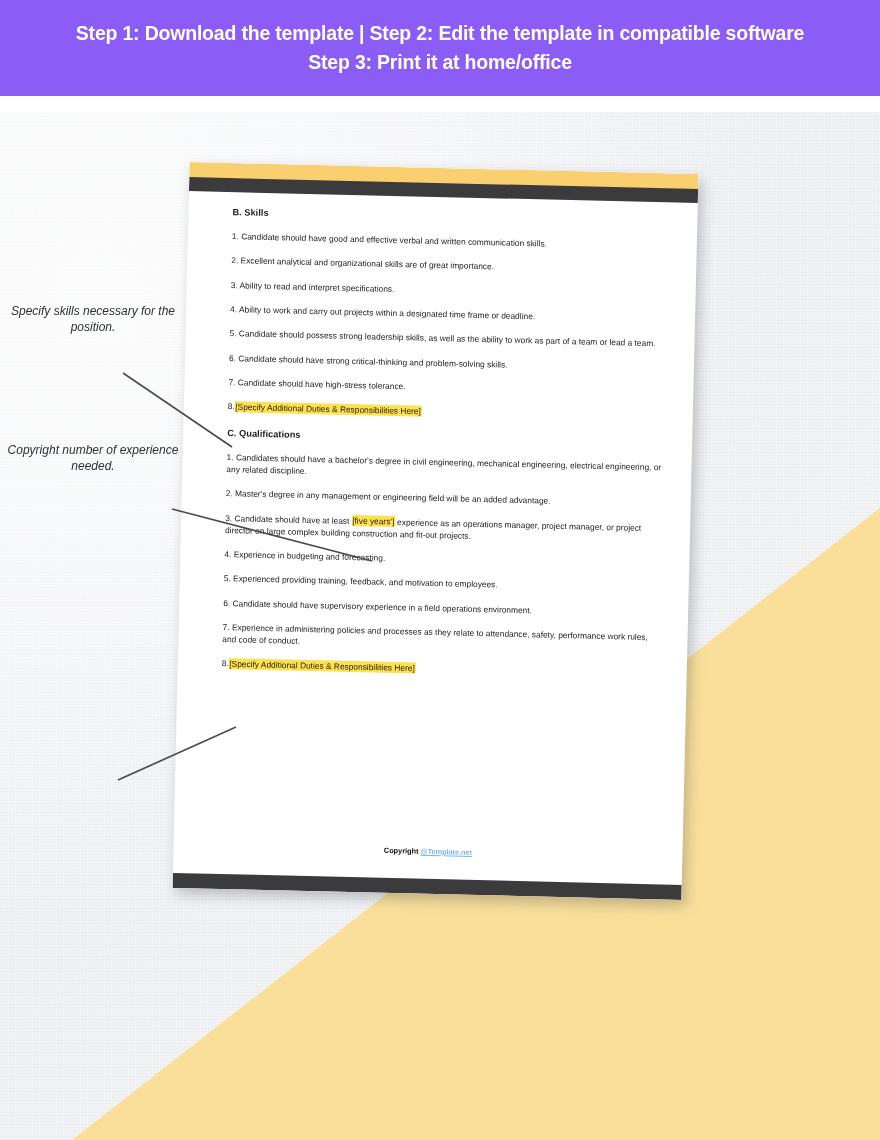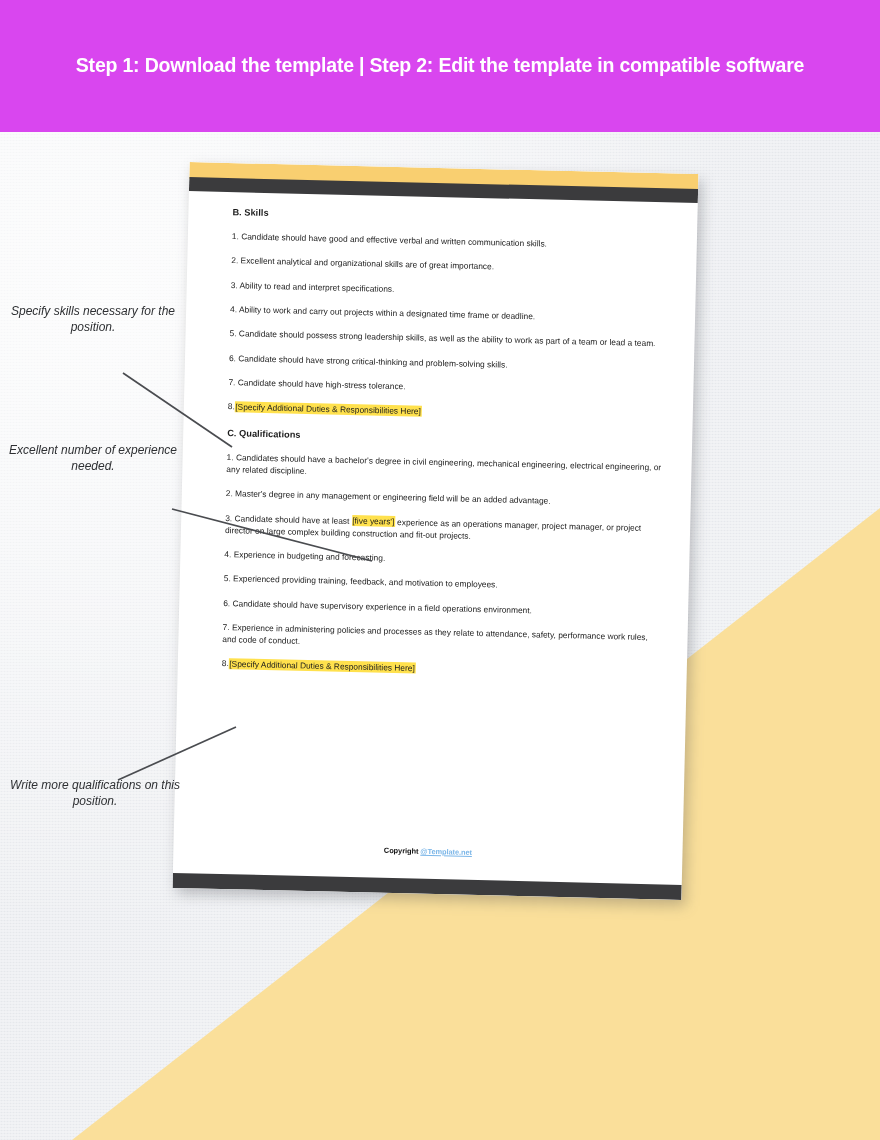--- a/index.html
+++ b/index.html
@@ -18,22 +18,22 @@
     width: 880px;
     height: 1140px;
     overflow: hidden;
   }
 
   
   .banner {
     position: absolute;
     left: 0; top: 0;
     width: 880px;
-    height: 132px;
-    background: #d946ef;
+    height: 96px;
+    background: #8b5cf6;
     color: #ffffff;
     display: flex;
     flex-direction: column;
     align-items: center;
     justify-content: center;
     gap: 8px;
     z-index: 40;
   }
   .banner-line {
     font-size: 19.5px;
@@ -208,20 +208,21 @@
 
   <div class="backdrop"></div>
   <div class="grain"></div>
 
   <svg class="wedge" viewBox="0 0 880 1028" preserveAspectRatio="none">
     <polygon points="880,396 880,1028 72,1028" fill="#fadf9a"></polygon>
   </svg>
 
   <div class="banner">
     <div class="banner-line">Step 1: Download the template | Step 2: Edit the template in compatible software</div>
+    <div class="banner-line">Step 3: Print it at home/office</div>
   </div>
 
   <div class="page-wrap">
     <div class="page-shadow"></div>
     <div class="page">
       <div class="bar-yellow"></div>
       <div class="bar-dark"></div>
 
       <div class="doc-body">
 
@@ -297,16 +298,15 @@
     </div>
   </div>
 
   <svg class="leaders" viewBox="0 0 880 1140">
     <line x1="123" y1="373" x2="232" y2="447" stroke="#4a4c50" stroke-width="1.7"></line>
     <line x1="172" y1="509" x2="372" y2="561" stroke="#4a4c50" stroke-width="1.7"></line>
     <line x1="118" y1="780" x2="236" y2="727" stroke="#4a4c50" stroke-width="1.7"></line>
   </svg>
 
   <div class="callout" id="callout-1">Specify skills necessary for the position.</div>
-  <div class="callout" id="callout-2">Excellent number of experience needed.</div>
-  <div class="callout" id="callout-3">Write more qualifications on this position.</div>
+  <div class="callout" id="callout-2">Copyright number of experience needed.</div>
 
 </div>
 
 </body></html>

